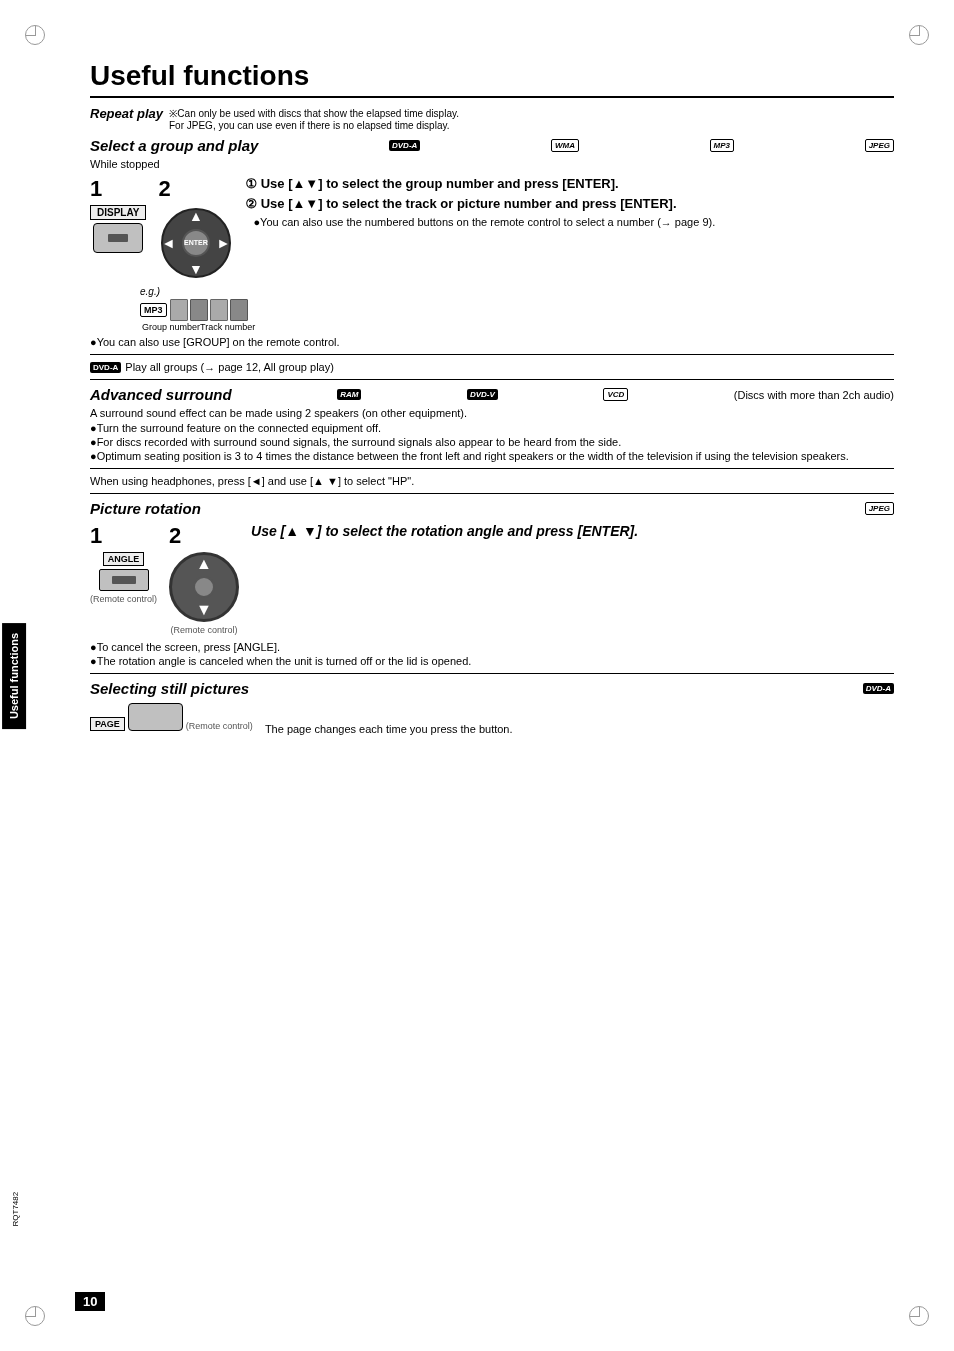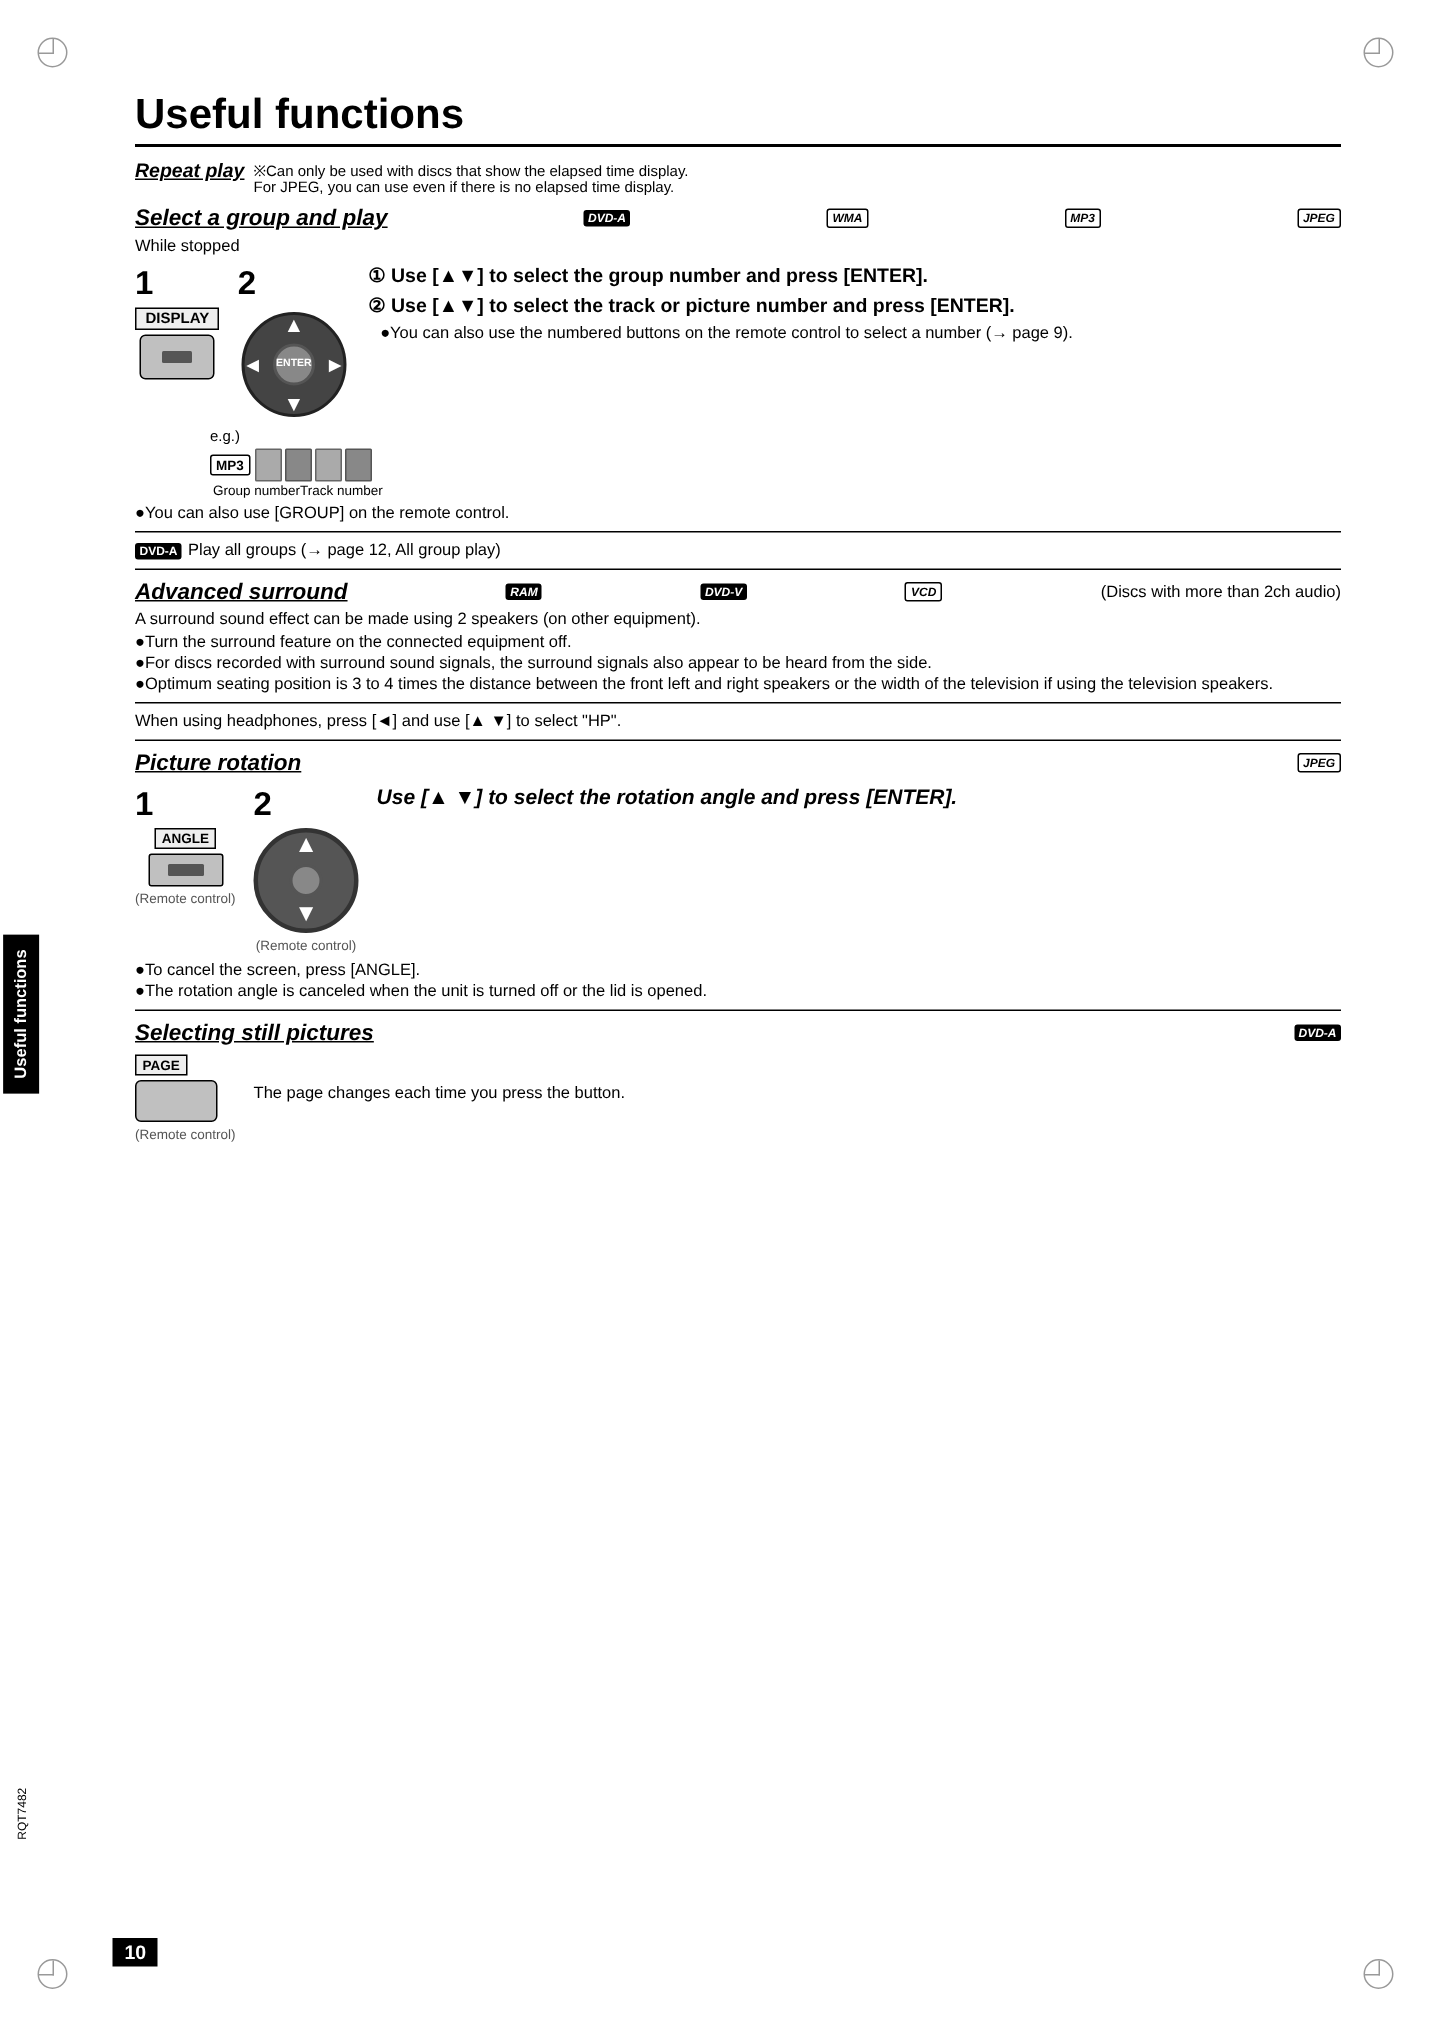--- a/index.html
+++ b/index.html
@@ -116,21 +116,21 @@
       color: #000;
       border: 1px solid #000;
     }
 
     .section-rule {
       border: none;
       border-top: 1px solid #000;
       margin: 6px 0;
     }
 
-    .bold { font-weight: bold; text-decoration: underline; }
+    .bold { font-weight: bold; }
     .italic { font-style: italic; }
 
   </style>
 </head>
 <body>
 
 <div class="corner-mark tl">
   <div class="corner-circle crosshair"></div>
 </div>
 <div class="corner-mark tr">
@@ -198,21 +198,21 @@
 
         <div style="flex:1;">
           <div style="font-size:13px; font-weight:bold; margin-bottom:5px;">① Use [▲▼] to select the group number and press [ENTER].</div>
           <div style="font-size:13px; font-weight:bold; margin-bottom:5px;">② Use [▲▼] to select the track or picture number and press [ENTER].</div>
           <div style="font-size:11px; margin-left:8px;">●<span>You can also use the numbered buttons on the remote control to select a number (→ page 9).</span></div>
         </div>
       </div>
 
       <div style="display:flex; align-items:flex-start; gap:8px; margin-bottom:4px; padding-left:50px;">
         <div>
-          <div style="font-size:10px; margin-bottom:2px;">e.g.)</div>
+          <div style="font-size:10px; margin-bottom:2px;font-style:italic;">e.g.)</div>
           <div style="display:flex; align-items:center; gap:3px;">
             <span class="inline-badge outline" style="font-size:9px;">MP3</span>
             <div style="display:flex; gap:2px;">
               <div style="width:18px; height:22px; background:#aaa; border:1px solid #666; border-radius:1px;"></div>
               <div style="width:18px; height:22px; background:#888; border:1px solid #555; border-radius:1px;"></div>
               <div style="width:18px; height:22px; background:#aaa; border:1px solid #666; border-radius:1px;"></div>
               <div style="width:18px; height:22px; background:#888; border:1px solid #555; border-radius:1px;"></div>
             </div>
           </div>
           <div style="display:flex; justify-content:space-between; font-size:9px; margin-top:1px; padding:0 2px;">
@@ -293,21 +293,21 @@
 
     <hr class="section-rule">
 
     <div>
       <div class="section-title">
         <span class="italic bold">Selecting still pictures</span>
         <span class="inline-badge">DVD-A</span>
       </div>
 
       <div style="display:flex; align-items:flex-start; gap:12px; margin:6px 0;">
-        <div style="display:flex; flex-direction:column; align-items:flex-start; gap:3px;">
+        <div style="display:flex; flex-direction:row; align-items:flex-end; gap:3px;">
           <div style="font-size:9px; font-weight:bold; border:1px solid #000; background:#eee; padding:1px 4px; display:inline-block;">PAGE</div>
           <div style="border:1px solid #000; border-radius:4px; background:#c0c0c0; width:55px; height:28px;"></div>
           <div style="font-size:9px; color:#555;">(Remote control)</div>
         </div>
         <div style="font-size:11px; margin-top:20px;">The page changes each time you press the button.</div>
       </div>
     </div>
 
   </div>
 </div>

